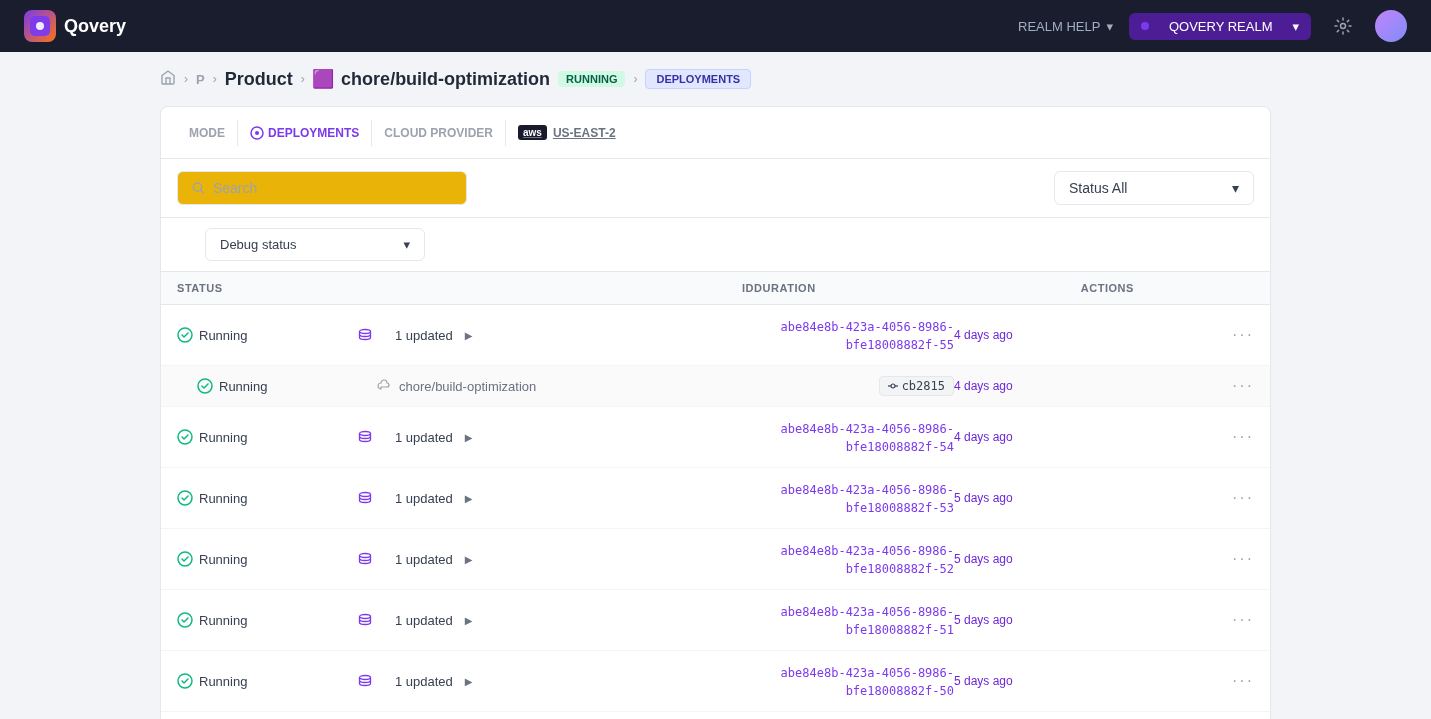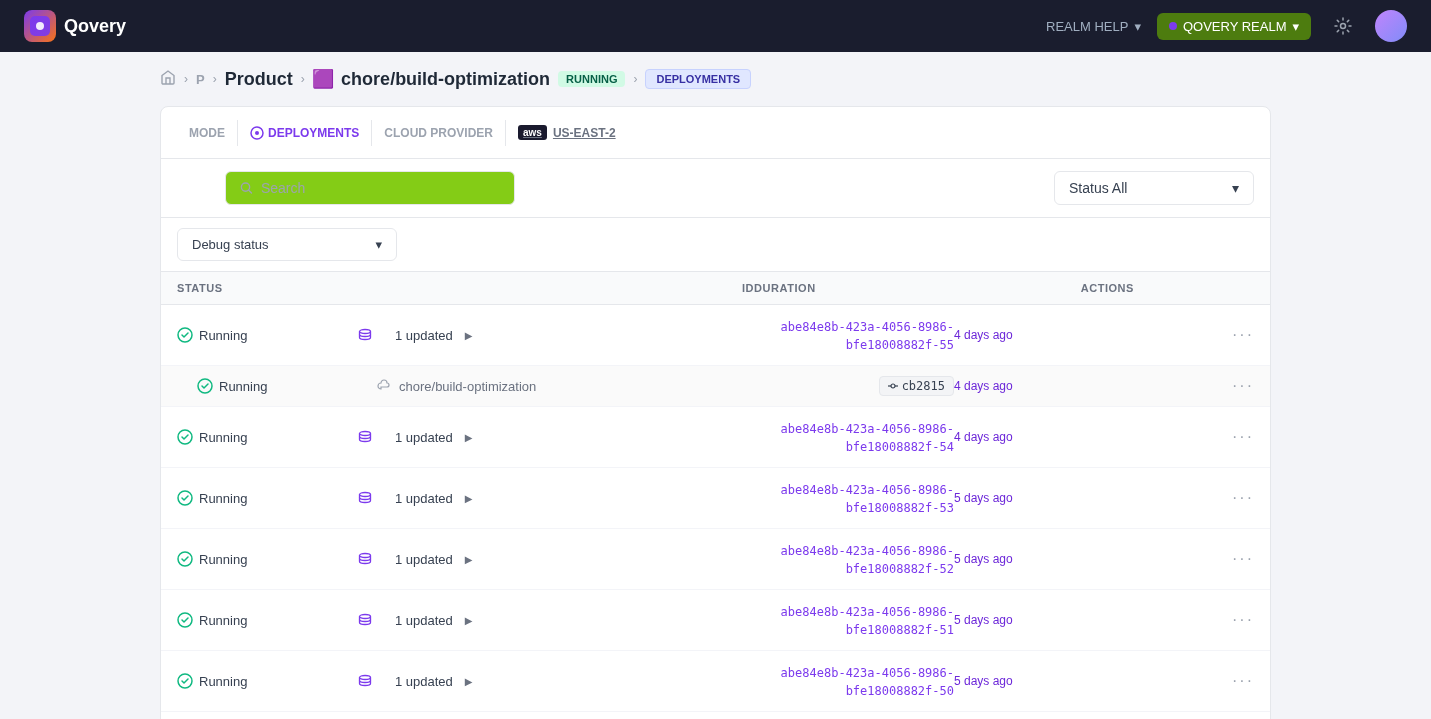--- a/index.html
+++ b/index.html
@@ -23,22 +23,22 @@
       display: flex; align-items: center; justify-content: center;
       color: white; font-weight: bold; font-size: 14px;
     }
     .logo-text { color: white; font-size: 18px; font-weight: 600; }
     .topnav-right { display: flex; align-items: center; gap: 16px; }
     .need-help-btn {
       display: flex; align-items: center; gap: 6px;
       color: #a0aec0; font-size: 13px; cursor: pointer; background: none; border: none;
     }
     .realm-btn {
-      display: flex; align-items: center; gap: 6px;
-      background: #4d7c0f; border: none; border-radius: 6px;
+      display: flex; align-items: center; gap: 20px;
+      background: #4c1d95; border: none; border-radius: 6px;
       padding: 6px 12px; color: white; font-size: 13px; cursor: pointer;
     }
     .realm-dot { width: 8px; height: 8px; border-radius: 50%; background: #7c3aed; }
     .settings-btn {
       background: none; border: none; color: #a0aec0; cursor: pointer; font-size: 16px;
       width: 32px; height: 32px; display: flex; align-items: center; justify-content: center;
     }
     .avatar {
       width: 32px; height: 32px; border-radius: 50%;
       background: linear-gradient(135deg, #c084fc, #818cf8);
@@ -95,41 +95,41 @@
 
     
     .search-status-row {
       display: flex; align-items: center; justify-content: space-between;
       padding: 12px 16px;
       border-bottom: 1px solid #e5e7eb;
     }
     .search-box {
       display: flex; align-items: center; gap: 8px;
       border: 1px solid #e5e7eb; border-radius: 6px;
-      padding: 8px 14px; width: 290px; background: #84cc16; margin-left: 48px;
+      padding: 8px 14px; width: 290px; background: #eab308;
     }
     .search-input { border: none; outline: none; font-size: 14px; color: #374151; width: 100%; background: transparent; }
     .search-input::placeholder { color: #9ca3af; }
     .status-dropdown {
       display: flex; align-items: center; gap: 8px;
       border: 1px solid #e5e7eb; border-radius: 6px;
       padding: 8px 14px; font-size: 14px; color: #374151;
       background: white; cursor: pointer; min-width: 200px; justify-content: space-between;
     }
 
     
     .debug-row {
       padding: 10px 16px;
       border-bottom: 1px solid #e5e7eb;
     }
     .debug-btn {
       display: flex; align-items: center; gap: 8px;
       border: 1px solid #e5e7eb; border-radius: 6px;
       padding: 8px 14px; font-size: 13px; color: #374151;
-      background: white; cursor: pointer; width: 220px; justify-content: space-between;
+      background: white; cursor: pointer; width: 220px; justify-content: space-between; margin-left: 28px;
     }
 
     
     .table-header {
       display: grid;
       grid-template-columns: 180px 1fr 200px 180px 120px;
       padding: 10px 16px;
       background: #f9fafb;
       border-bottom: 1px solid #e5e7eb;
     }

